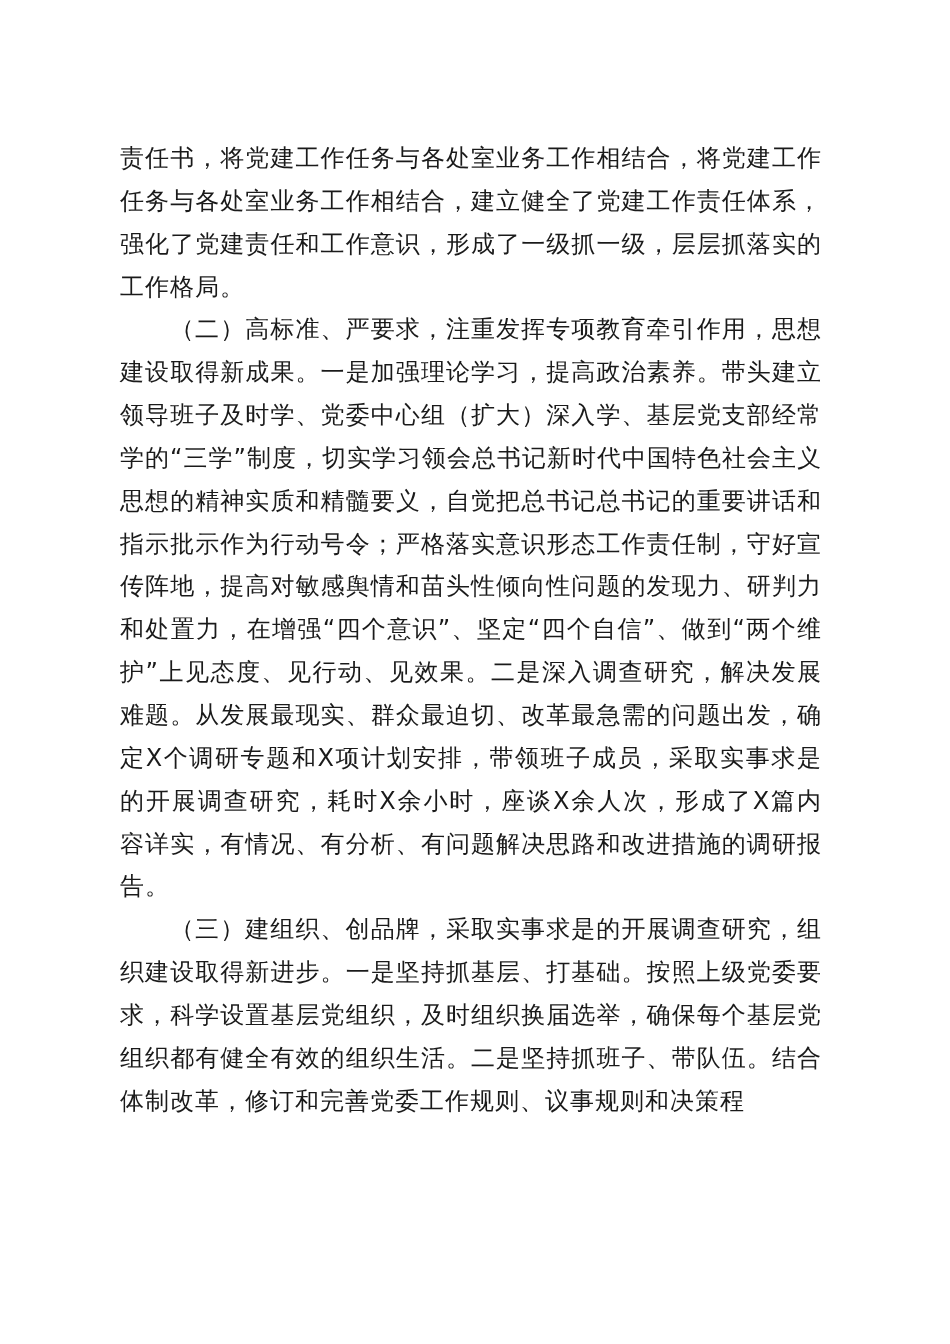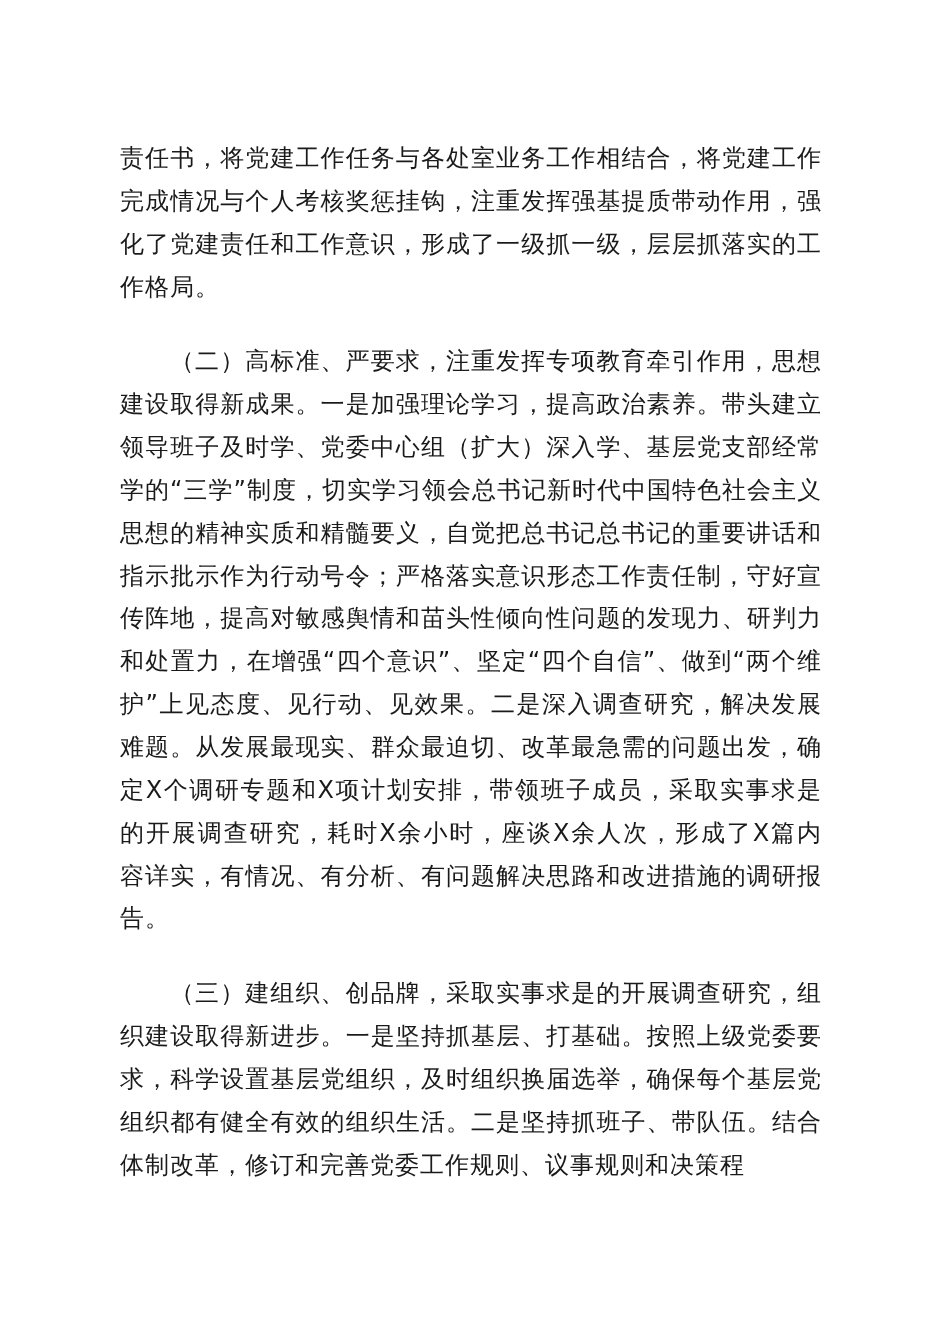--- a/index.html
+++ b/index.html
@@ -25,32 +25,31 @@
       letter-spacing: 1px;
       text-align: justify;
       text-justify: inter-character;
     }
     .para {
       margin: 0;
       padding: 0;
     }
     .para.indent {
       text-indent: 50px;
-      margin-top: 32px;
     }
     .heading {
       font-family: "DejaVu Serif", "Liberation Serif", serif;
     }
   </style>
 </head>
 <body>
 
 <div class="page">
   <p class="para">
-    <span>责任书，将党建工作任务与各处室业务工作相结合，将党建工作完成情况与个人考核奖惩挂钩，注重发挥强基提质带动作用，强化了党建责任和工作意识，形成了一级抓一级，层层抓落实的工作格局。</span>
+    <span>责任书，将党建工作任务与各处室业务工作相结合，将党建工作任务与各处室业务工作相结合，建立健全了党建工作责任体系，强化了党建责任和工作意识，形成了一级抓一级，层层抓落实的工作格局。</span>
   </p>
   <p class="para indent">
     <span class="heading">（二）高标准、严要求，注重发挥专项教育牵引作用，思想</span><span>建设取得新成果。一是加强理论学习，提高政治素养。带头建立领导班子及时学、党委中心组（扩大）深入学、基层党支部经常学的“三学”制度，切实学习领会总书记新时代中国特色社会主义思想的精神实质和精髓要义，自觉把总书记总书记的重要讲话和指示批示作为行动号令；严格落实意识形态工作责任制，守好宣传阵地，提高对敏感舆情和苗头性倾向性问题的发现力、研判力和处置力，在增强“四个意识”、坚定“四个自信”、做到“两个维护”上见态度、见行动、见效果。二是深入调查研究，解决发展难题。从发展最现实、群众最迫切、改革最急需的问题出发，确定X个调研专题和X项计划安排，带领班子成员，采取实事求是的开展调查研究，耗时X余小时，座谈X余人次，形成了X篇内容详实，有情况、有分析、有问题解决思路和改进措施的调研报告。</span>
   </p>
   <p class="para indent">
     <span class="heading">（三）建组织、创品牌，采取实事求是的开展调查研究，组织</span><span>建设取得新进步。一是坚持抓基层、打基础。按照上级党委要求，科学设置基层党组织，及时组织换届选举，确保每个基层党组织都有健全有效的组织生活。二是坚持抓班子、带队伍。结合体制改革，修订和完善党委工作规则、议事规则和决策程</span>
   </p>
 </div>
 
 </body></html>

